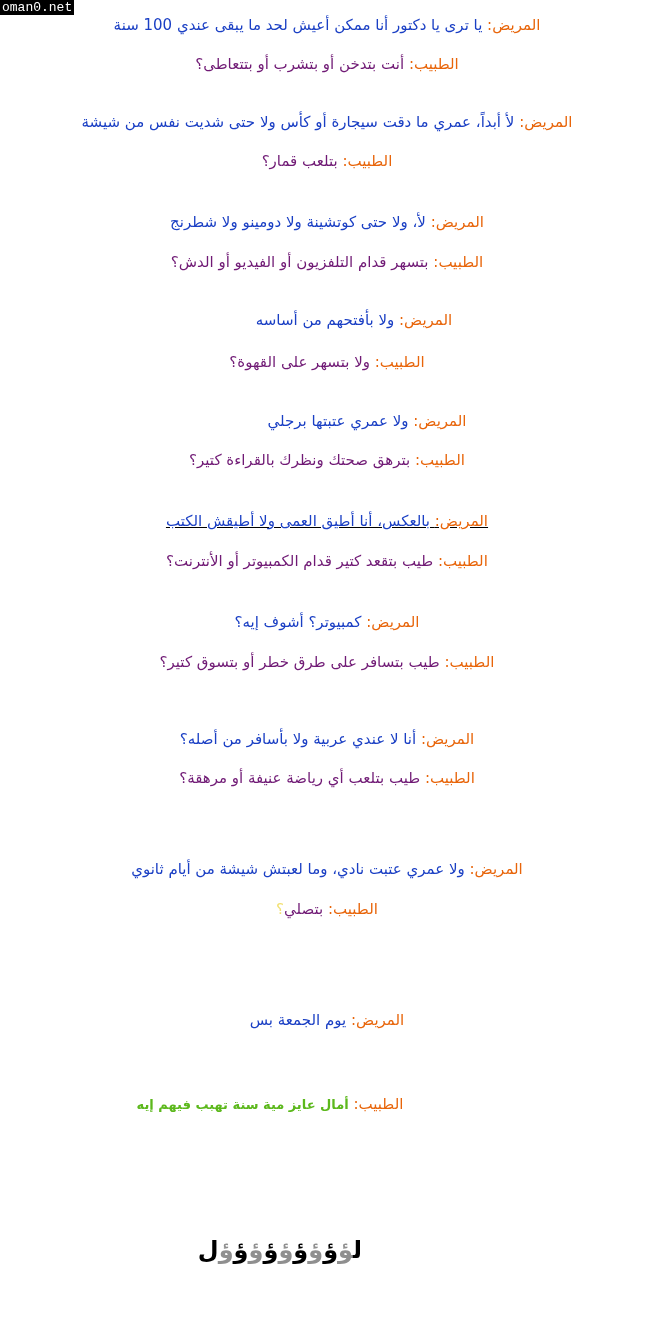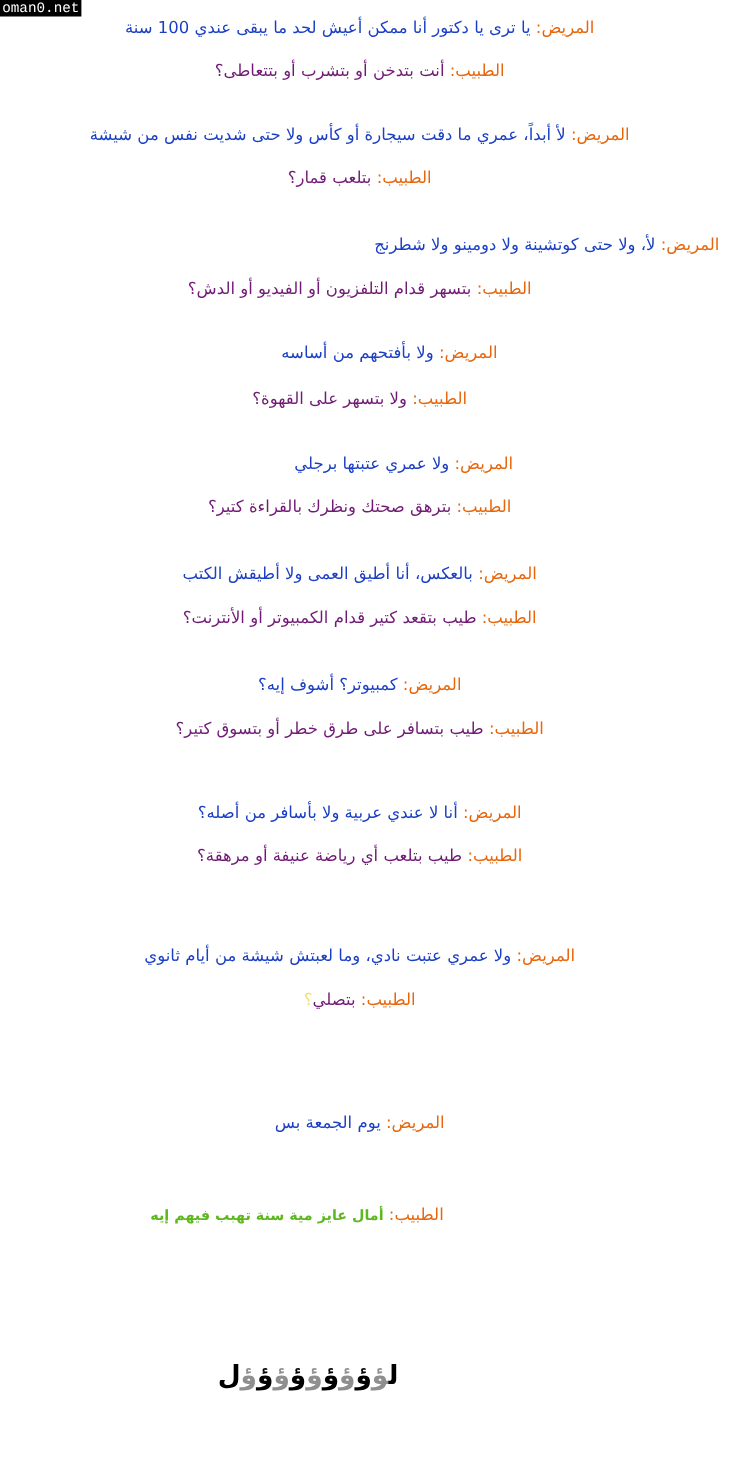--- a/index.html
+++ b/index.html
@@ -26,33 +26,33 @@
 <div class="watermark">oman0.net</div>
 
 <div class="line" style="top:15px;"><span class="label">المريض:</span> <span class="patient">يا ترى يا دكتور أنا ممكن أعيش لحد ما يبقى عندي 100 سنة</span></div>
 
 <div class="line" style="top:54px;"><span class="label">الطبيب:</span> <span class="doctor">أنت بتدخن أو بتشرب أو بتتعاطى؟</span></div>
 
 <div class="line" style="top:112px;"><span class="label">المريض:</span> <span class="patient">لأ أبداً، عمري ما دقت سيجارة أو كأس ولا حتى شديت نفس من شيشة</span></div>
 
 <div class="line" style="top:151px;"><span class="label">الطبيب:</span> <span class="doctor">بتلعب قمار؟</span></div>
 
-<div class="line" style="top:212px;text-align:right;"><span class="label">المريض:</span> <span class="patient">لأ، ولا حتى كوتشينة ولا دومينو ولا شطرنج</span></div>
+<div class="line" style="top:212px;"><span class="label">المريض:</span> <span class="patient">لأ، ولا حتى كوتشينة ولا دومينو ولا شطرنج</span></div>
 
 <div class="line" style="top:252px;"><span class="label">الطبيب:</span> <span class="doctor">بتسهر قدام التلفزيون أو الفيديو أو الدش؟</span></div>
 
 <div class="line" style="top:310px;padding-left:27px;"><span class="label">المريض:</span> <span class="patient">ولا بأفتحهم من أساسه</span></div>
 
 <div class="line" style="top:352px;"><span class="label">الطبيب:</span> <span class="doctor">ولا بتسهر على القهوة؟</span></div>
 
 <div class="line" style="top:411px;padding-left:40px;"><span class="label">المريض:</span> <span class="patient">ولا عمري عتبتها برجلي</span></div>
 
 <div class="line" style="top:450px;"><span class="label">الطبيب:</span> <span class="doctor">بترهق صحتك ونظرك بالقراءة كتير؟</span></div>
 
-<div class="line" style="top:511px;"><span class="label">المريض:</span> <span class="patient">بالعكس، أنا أطيق العمى ولا أطيقش الكتب</span></div>
+<div class="line" style="top:511px;text-decoration:underline;"><span class="label">المريض:</span> <span class="patient">بالعكس، أنا أطيق العمى ولا أطيقش الكتب</span></div>
 
 <div class="line" style="top:551px;"><span class="label">الطبيب:</span> <span class="doctor">طيب بتقعد كتير قدام الكمبيوتر أو الأنترنت؟</span></div>
 
 <div class="line" style="top:612px;"><span class="label">المريض:</span> <span class="patient">كمبيوتر؟ أشوف إيه؟</span></div>
 
 <div class="line" style="top:652px;"><span class="label">الطبيب:</span> <span class="doctor">طيب بتسافر على طرق خطر أو بتسوق كتير؟</span></div>
 
 <div class="line" style="top:729px;"><span class="label">المريض:</span> <span class="patient">أنا لا عندي عربية ولا بأسافر من أصله؟</span></div>
 
 <div class="line" style="top:768px;"><span class="label">الطبيب:</span> <span class="doctor">طيب بتلعب أي رياضة عنيفة أو مرهقة؟</span></div>

